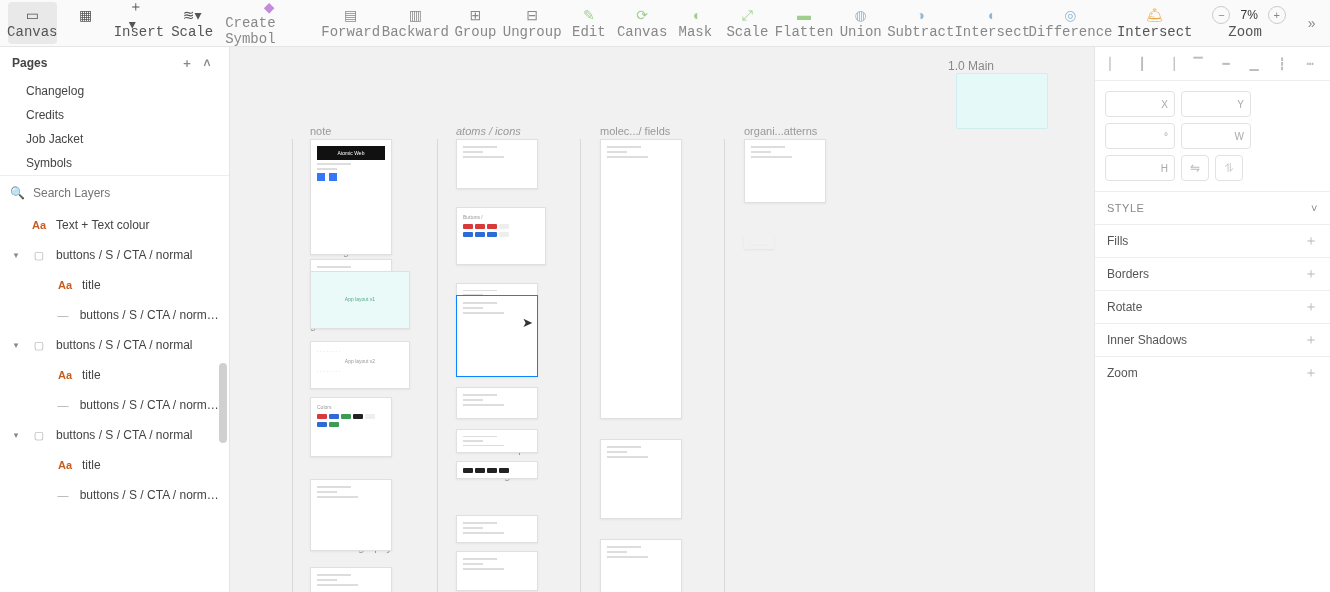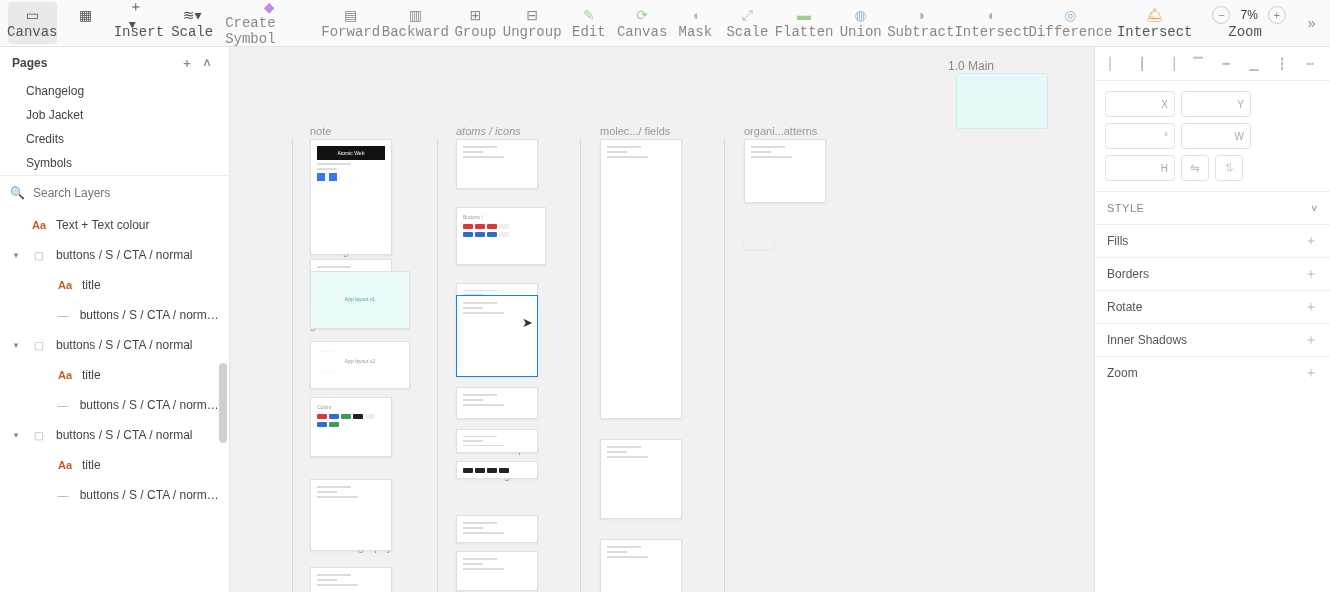--- a/index.html
+++ b/index.html
@@ -183,22 +183,22 @@
 
   <div class="left" style="position:relative;">
     <div class="pages-hdr">
       <span>Pages</span>
       <span class="spacer"></span>
       <span class="ic">＋</span>
       <span class="ic">˄</span>
     </div>
     <div id="pages-list">
         <div class="page-item">Changelog</div>
+        <div class="page-item">Credits</div>
         <div class="page-item">Job Jacket</div>
-        <div class="page-item">Credits</div>
         <div class="page-item">Symbols</div>
       </div>
 
     <div class="layers">
       <div class="search-row">
         <span class="mag">🔍</span>
         <input type="text" placeholder="Search Layers" style="">
       </div>
       <div id="layers-list">
           <div class="row">

